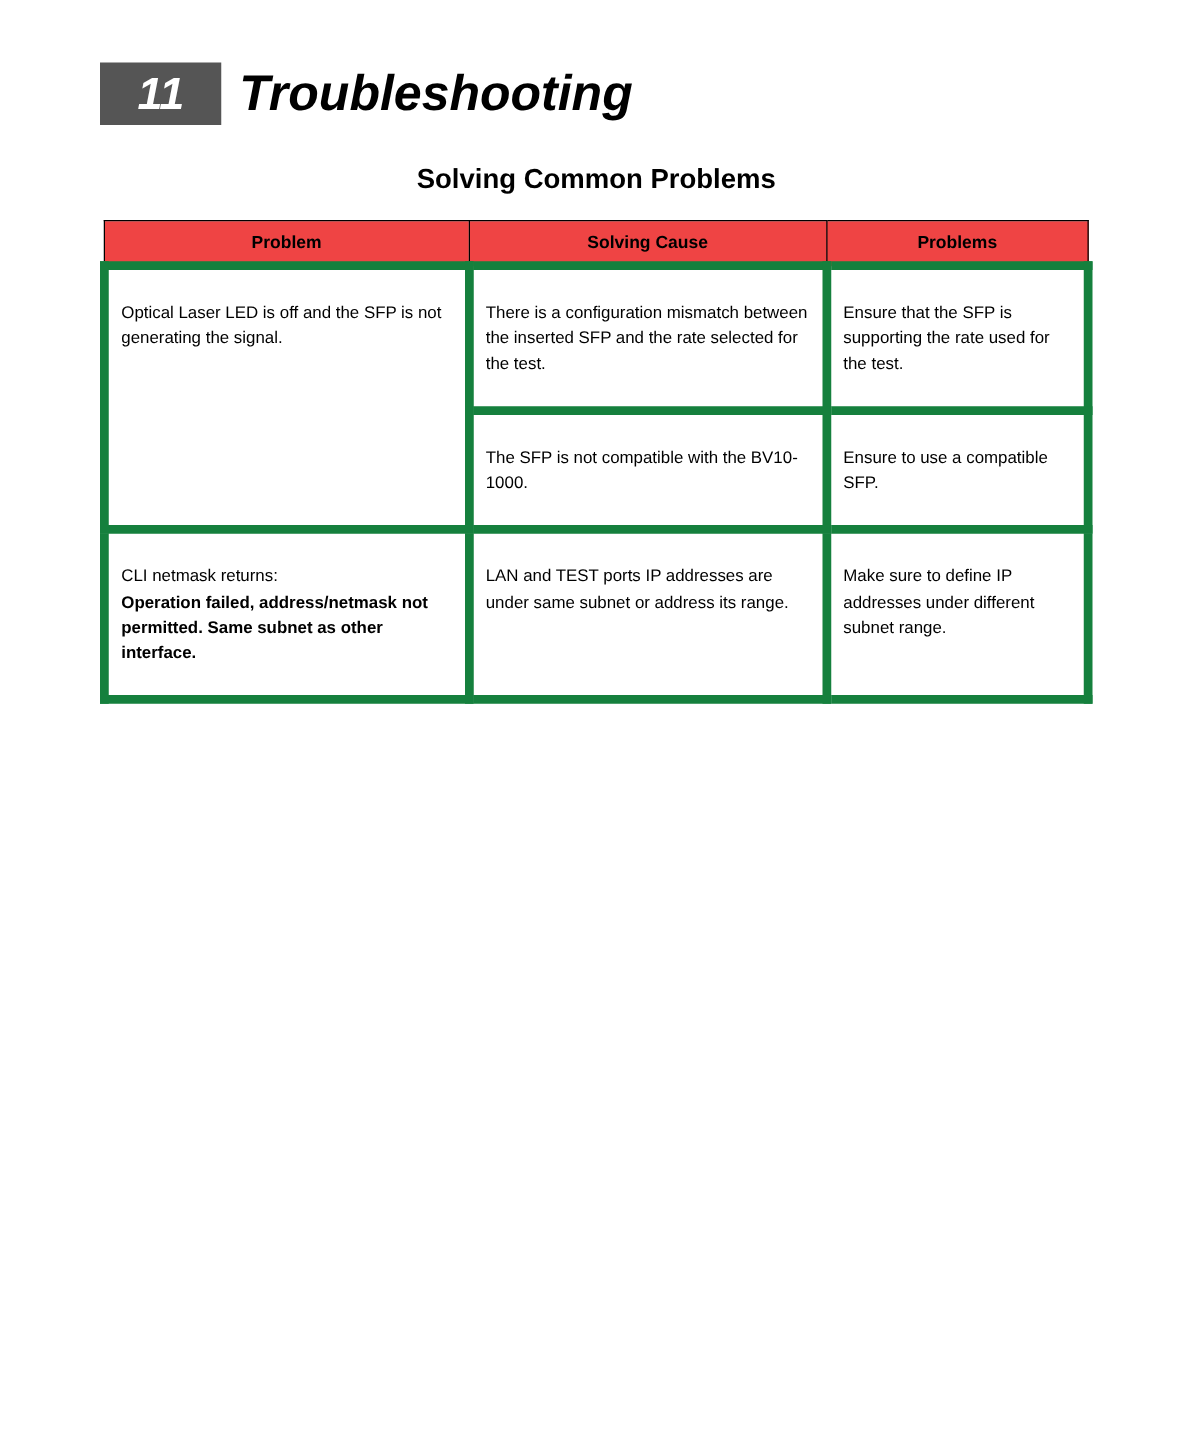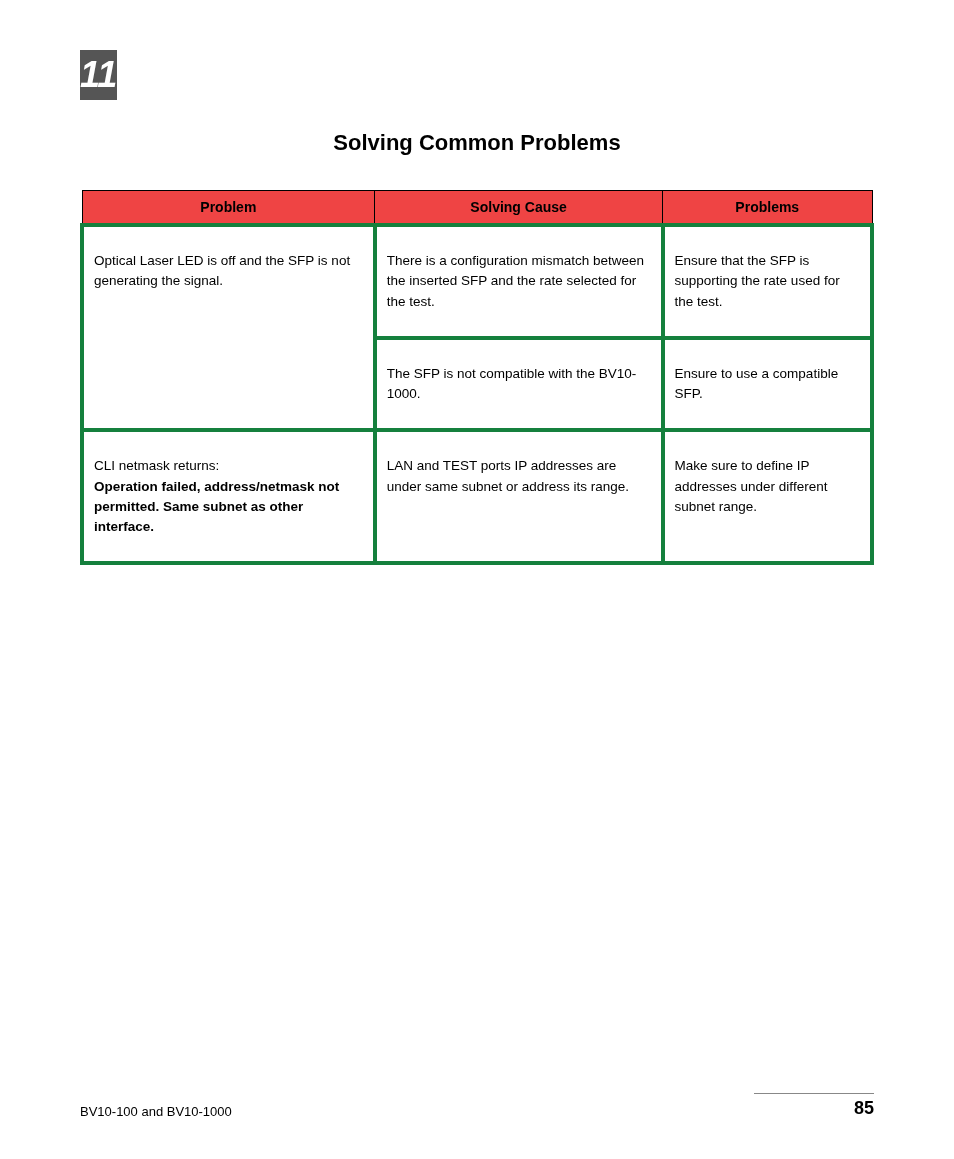--- a/index.html
+++ b/index.html
@@ -30,37 +30,37 @@
       align-items: center;
       margin-bottom: 30px;
     }
 
     .chapter-number-box {
       background: #555555;
       color: #ffffff;
       font-size: 36px;
       font-weight: bold;
       font-style: italic;
-      padding: 4px 0;
+      padding: 4px 30px;
       margin-right: 14px;
       display: inline-block;
     }
 
     .chapter-title {
       font-size: 40px;
       font-weight: bold;
       font-style: italic;
       color: #000000;
     }
 
     .section-title {
       font-size: 22px;
       font-weight: bold;
       text-align: center;
-      margin-bottom: 34px;
+      margin-bottom: 20px;
       color: #000000;
     }
 
     .intro-text {
       text-align: center;
       font-size: 14px;
       line-height: 1.5;
       margin-bottom: 28px;
       color: #000000;
     }
@@ -76,21 +76,21 @@
       background: #ef4444;
       font-weight: bold;
       text-align: center;
       padding: 8px 10px;
       border: 1.5px solid #000000;
       font-size: 14px;
     }
 
     .problems-table td {
       padding: 24px 10px;
-      border: 4px solid #15803d;
+      border: 7px solid #15803d;
       vertical-align: top;
       line-height: 1.5;
     }
 
     .problems-table td.problem-cell {
       font-size: 13.5px;
     }
 
     .bold-text {
       font-weight: bold;
@@ -130,20 +130,21 @@
       color: #000000;
     }
   </style>
 </head>
 <body>
 
 <div class="page-container">
 
   <div class="chapter-header">
     <span class="chapter-number-box">11</span>
+    <span class="chapter-title">Troubleshooting</span>
   </div>
 
   <div class="section-title">Solving Common Problems</div>
 
 
   <table class="problems-table">
     <thead>
       <tr>
         <th>Problem</th>
         <th>Solving Cause</th>
@@ -180,21 +181,14 @@
         <td>
           <span>LAN and TEST ports IP addresses are under same subnet or address its range.</span>
         </td>
         <td>
           <span>Make sure to define IP addresses under different subnet range.</span>
         </td>
       </tr>
     </tbody>
   </table>
 
-  <div class="page-footer">
-    <span class="footer-product">BV10-100 and BV10-1000</span>
-    <div class="footer-right">
-      <div class="footer-line"></div>
-      <span class="footer-page-number">85</span>
-    </div>
-  </div>
 
 </div>
 
 </body></html>

